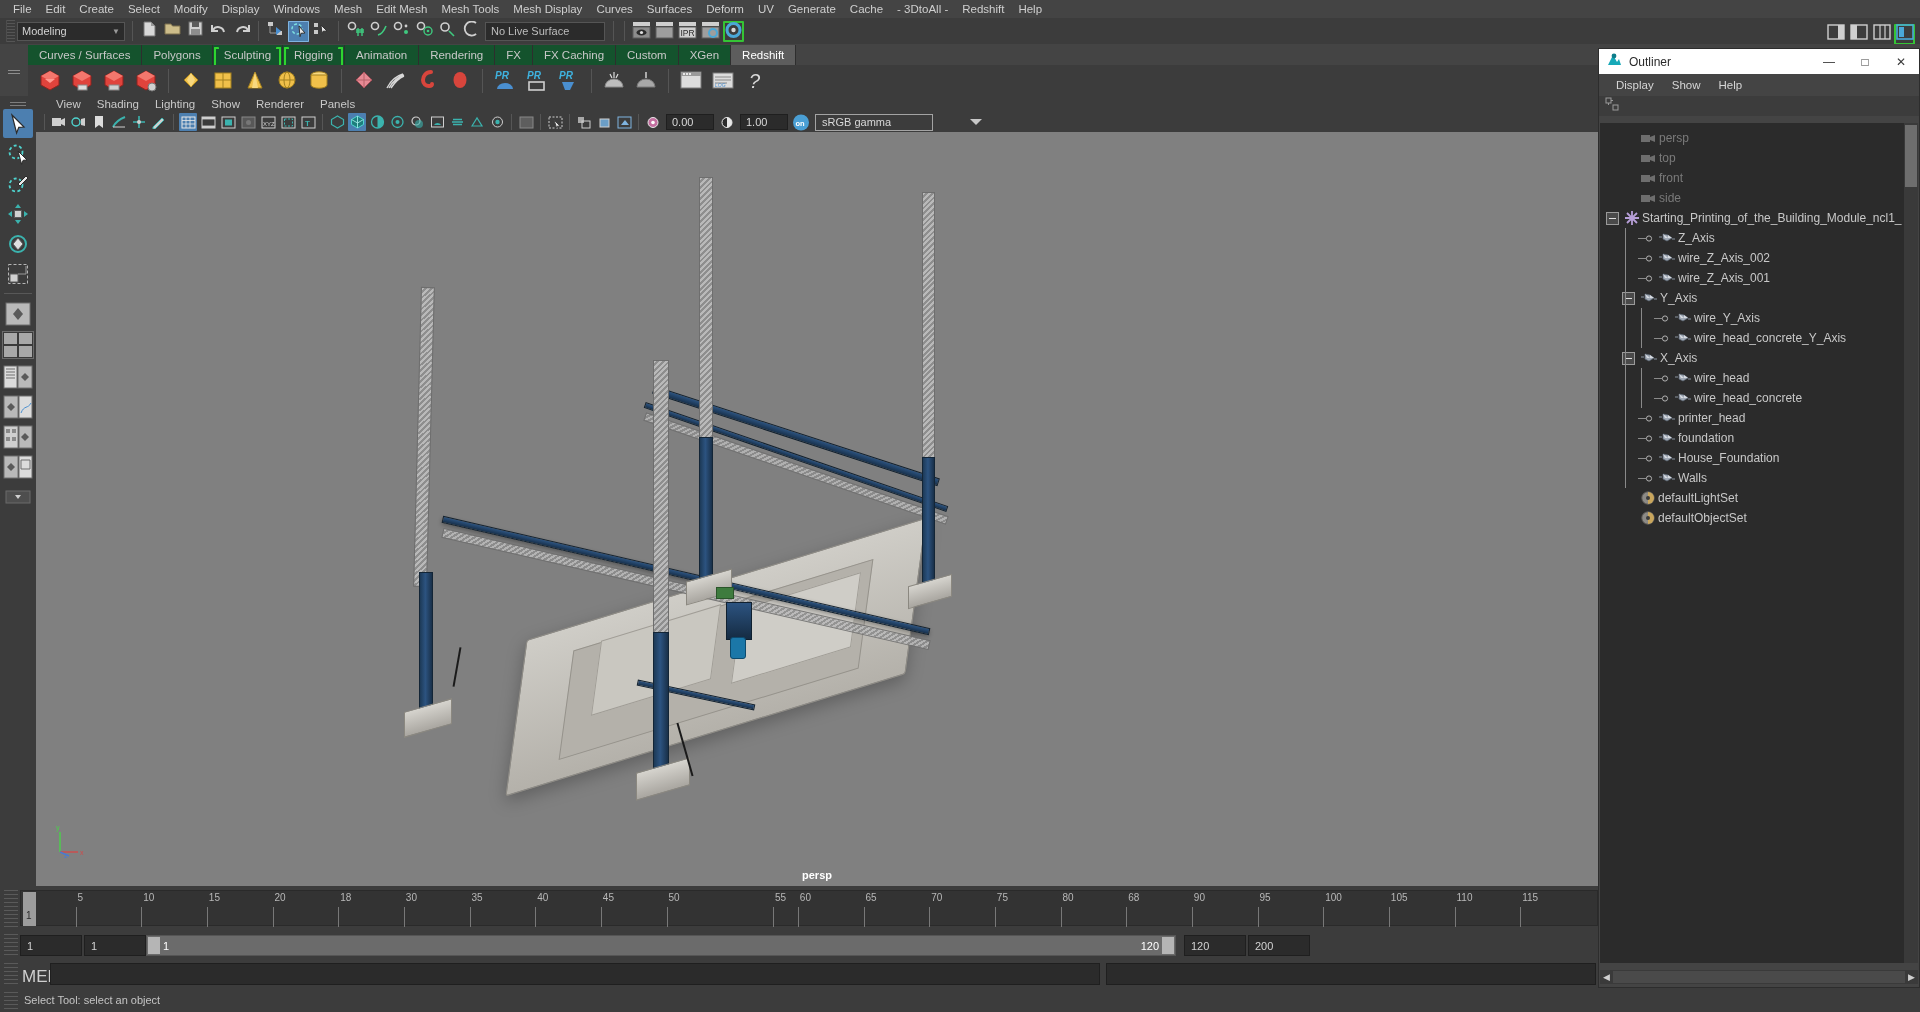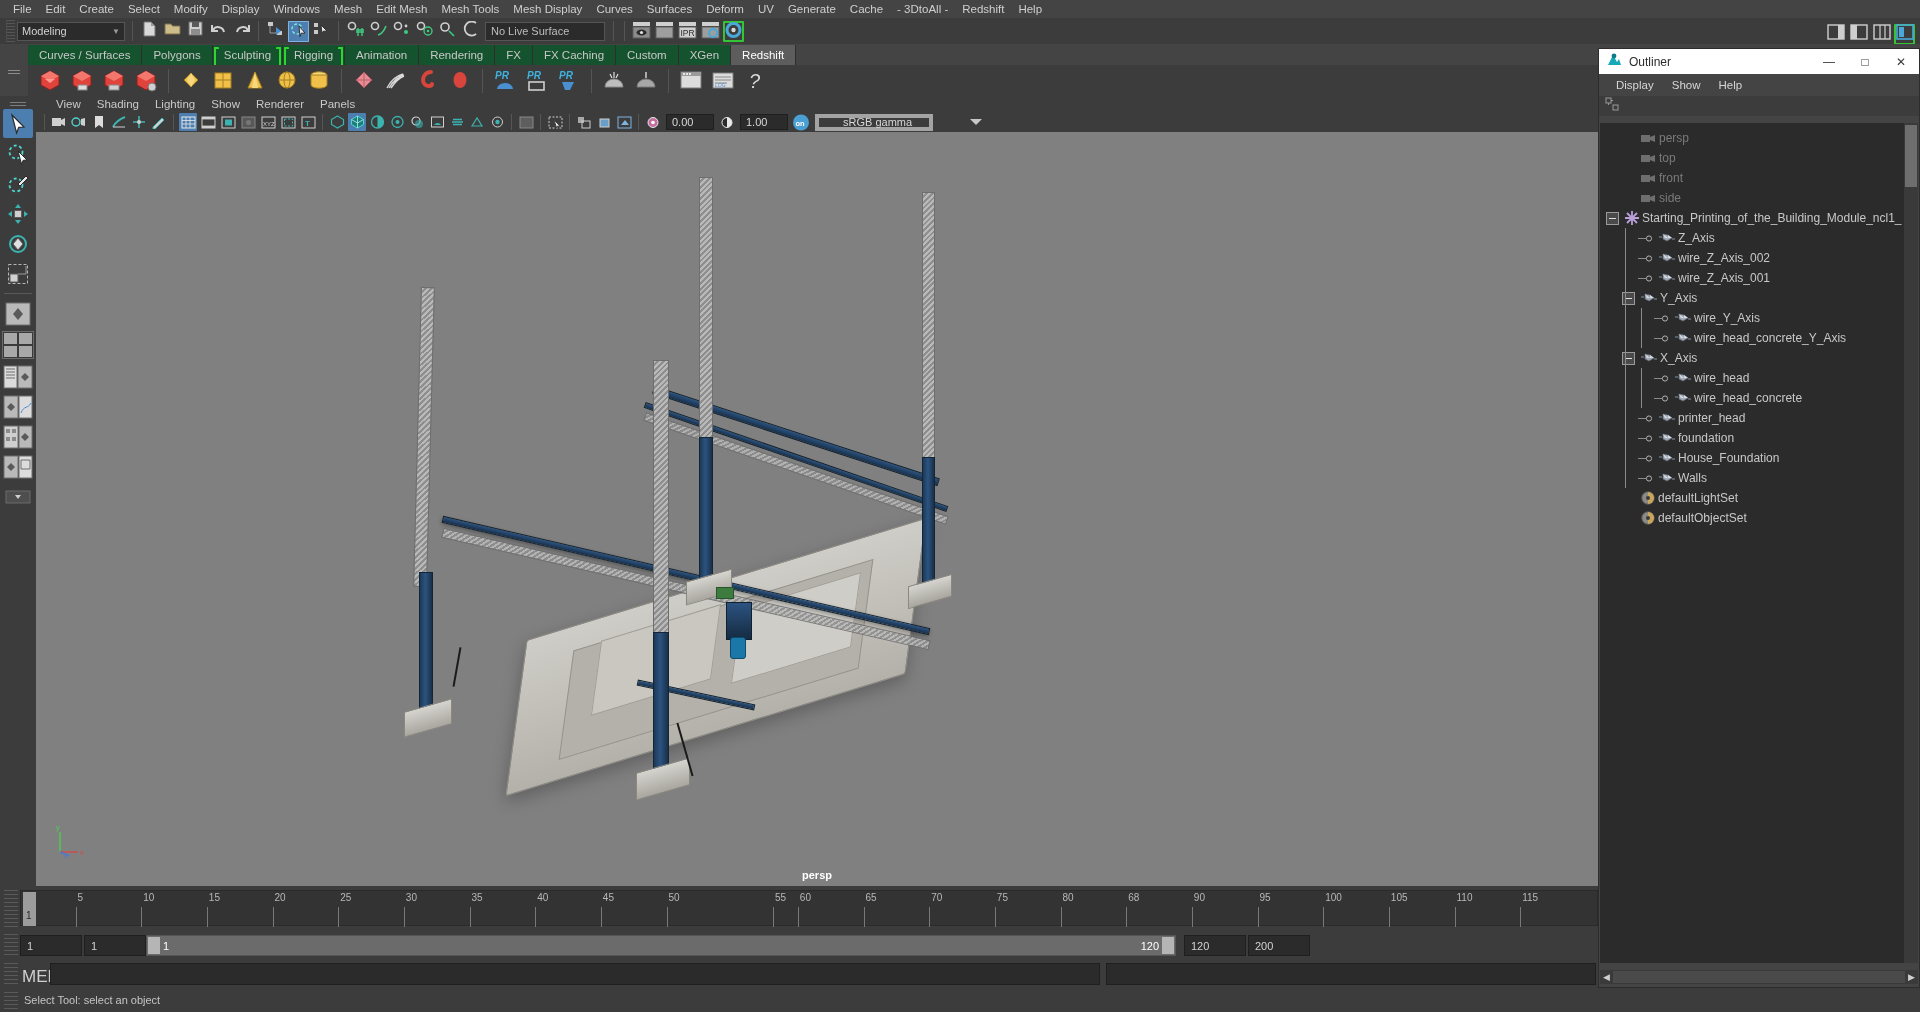--- a/index.html
+++ b/index.html
@@ -107,22 +107,22 @@
   .vpmenu .mi { padding: 0 8px; line-height: 16px; }
   .vptool { position: absolute; left: 0; top: 16px; width: 100%; height: 20px;
             background: #3c3c3c; display: flex; align-items: center; padding-left: 4px; }
   .vico { width: 18px; height: 18px; margin: 0 1px; display: flex;
           align-items: center; justify-content: center; border-radius: 1px; flex: none; }
   .vico.sel { background: #4c7fb0; }
   .vdiv { width: 1px; height: 16px; background: #2c2c2c; margin: 0 4px; border-right: 1px solid #565656; }
   .numfield { width: 48px; height: 16px; background: #2b2b2b; border: 1px solid #1f1f1f;
               color: #d8d8d8; font-size: 11px; display: flex; align-items: center;
               padding-left: 5px; margin: 0 3px; }
-  .gammabox { width: 118px; height: 17px; background: #3c3c3c; border: 4px solid #a3a3a3;
-              display: flex; align-items: center; padding-left: 24px; font-size: 11px;
+  .gammabox { width: 118px; height: 17px; background: #3c3c3c; border: 1px solid #a3a3a3;
+              display: flex; align-items: center; padding-left: 6px; font-size: 11px;
               color: #d8d8d8; margin-left: 4px; }
 
   .vpcanvas { position: absolute; left: 0; top: 36px; width: 1562px; height: 754px;
               background: #808080; overflow: hidden; }
   .axisgizmo { position: absolute; left: 18px; bottom: 28px; width: 40px; height: 40px; }
   .persplabel { position: absolute; left: 0; bottom: 5px; width: 100%; text-align: center;
                 font-size: 11px; color: #ffffff; font-weight: bold; }
 
   
   .outliner { position: absolute; left: 1598px; top: 48px; width: 322px; height: 940px;
@@ -1307,21 +1307,21 @@
         <div class="tick" style="left: 185.867px;">
           <i></i>
           <span>15</span>
         </div>
         <div class="tick" style="left: 251.533px;">
           <i></i>
           <span>20</span>
         </div>
         <div class="tick" style="left: 317.2px;">
           <i></i>
-          <span>25</span>
+          <span>18</span>
         </div>
         <div class="tick" style="left: 382.867px;">
           <i></i>
           <span>30</span>
         </div>
         <div class="tick" style="left: 448.533px;">
           <i></i>
           <span>35</span>
         </div>
         <div class="tick" style="left: 514.2px;">

